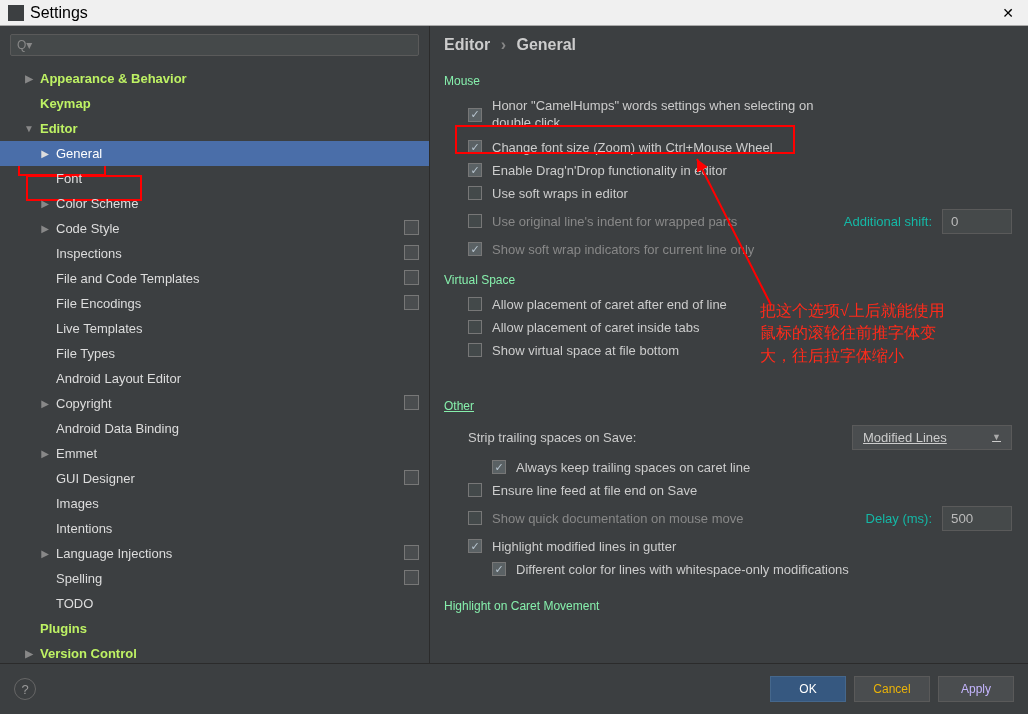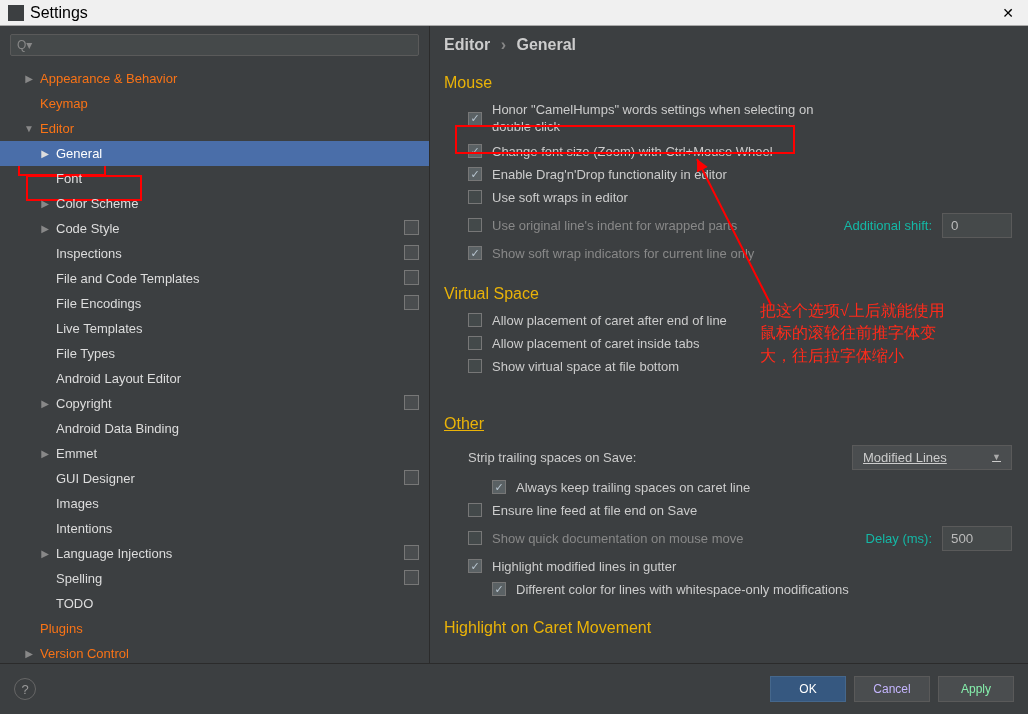--- a/index.html
+++ b/index.html
@@ -14,21 +14,21 @@
 
 .sidebar { width: 430px; background: #3c3f41; border-right: 1px solid #2b2b2b; display: flex; flex-direction: column; }
 
 .search-row { padding: 8px 10px 6px 10px; }
 .search-box { display: flex; align-items: center; background: #45494a; border: 1px solid #5a5a5a; border-radius: 2px; padding: 3px 6px; }
 .search-box .mag { color: #888; font-size: 12px; margin-right: 4px; }
 .search-box input { flex:1; background: transparent; border: none; outline: none; color: #bbb; font-size: 12px; }
 
 .tree { flex: 1; overflow: hidden; padding-top: 4px; position: relative; }
 .tree-item { display: flex; align-items: center; height: 25px; padding-left: 20px; cursor: pointer; color: #ddd; position: relative; }
-.tree-item.bold { font-weight: normal; color: #f97316; }
+.tree-item.bold { font-weight: bold; color: #bef264; }
 .tree-item.selected { background: #4a6ea9; color: #fff; }
 .tree-item .arrow { width: 14px; text-align: center; font-size: 10px; color: #888; }
 .tree-item .arrow.down::before { content: "▼"; }
 .tree-item .arrow.right::before { content: "▶"; }
 .tree-item .arrow.none { visibility: hidden; }
 .tree-item.selected .arrow { color: #ddd; }
 .tree-item .label { margin-left: 4px; }
 .tree-item.level1 { padding-left: 22px; }
 .tree-item.level2 { padding-left: 38px; }
 .copy-icon { position: absolute; right: 12px; width: 13px; height: 13px; border: 1px solid #777; background: #4a4d4f; }
@@ -61,24 +61,24 @@
 
 .red-box-zoom { position: absolute; left: 455px; top: 125px; width: 340px; height: 29px; border: 2px solid #ff0000; pointer-events: none; }
 
 .arrow-line { position: absolute; left: 693px; top: 155px; pointer-events: none; }
 
 .annotation { position: absolute; left: 760px; top: 300px; color: #ff2a1a; font-size: 16px; font-family: "Microsoft YaHei", sans-serif; line-height: 1.4; width: 270px; pointer-events: none; }
 
 .footer { height: 51px; background: #3c3f41; border-top: 1px solid #2b2b2b; display: flex; align-items: center; padding: 0 14px; }
 .help { width: 22px; height: 22px; border: 1px solid #666; border-radius: 50%; display: inline-flex; align-items: center; justify-content: center; color: #999; cursor: pointer; font-size: 13px; }
 .footer .spacer { flex: 1; }
-.btn { min-width: 76px; height: 26px; margin-left: 8px; border: 1px solid #5a5a5a; background: #4a4d4f; color: #c4b5fd; cursor: pointer; display: inline-flex; align-items: center; justify-content: center; font-size: 12px; padding: 0 14px; }
+.btn { min-width: 76px; height: 26px; margin-left: 8px; border: 1px solid #5a5a5a; background: #4a4d4f; color: #eab308; cursor: pointer; display: inline-flex; align-items: center; justify-content: center; font-size: 12px; padding: 0 14px; }
 .btn.primary { background: #365880; border-color: #45678c; color: #fff; }
-.btn.disabled { color: #86efac; }
-.section-head { color: #eab308; padding: 8px 0 6px 0; font-size: 16px; }
+.btn.disabled { color: #c4b5fd; }
+.section-head { color: #86efac; padding: 8px 0 6px 0; font-size: 12px; }
 </style>
 </head>
 <body>
 
 <div class="titlebar">
   <span class="icon"></span>
   <span class="title">Settings</span>
   <span class="close">✕</span>
 </div>
 
@@ -231,21 +231,21 @@
       <div class="field">
         <span class="flbl">Additional shift:</span>
         <input type="text" value="0" style="">
       </div>
     </div>
     <div class="row">
       <span class="cb checked"></span>
       <label class="dim">Show soft wrap indicators for current line only</label>
     </div>
 
-    <div class="section-head" style="margin-top:12px;">Virtual Space</div>
+    <div class="section-head" style="margin-top:4px;">Virtual Space</div>
     <div class="row">
       <span class="cb"></span>
       <label>Allow placement of caret after end of line</label>
     </div>
     <div class="row">
       <span class="cb"></span>
       <label>Allow placement of caret inside tabs</label>
     </div>
     <div class="row">
       <span class="cb"></span>

